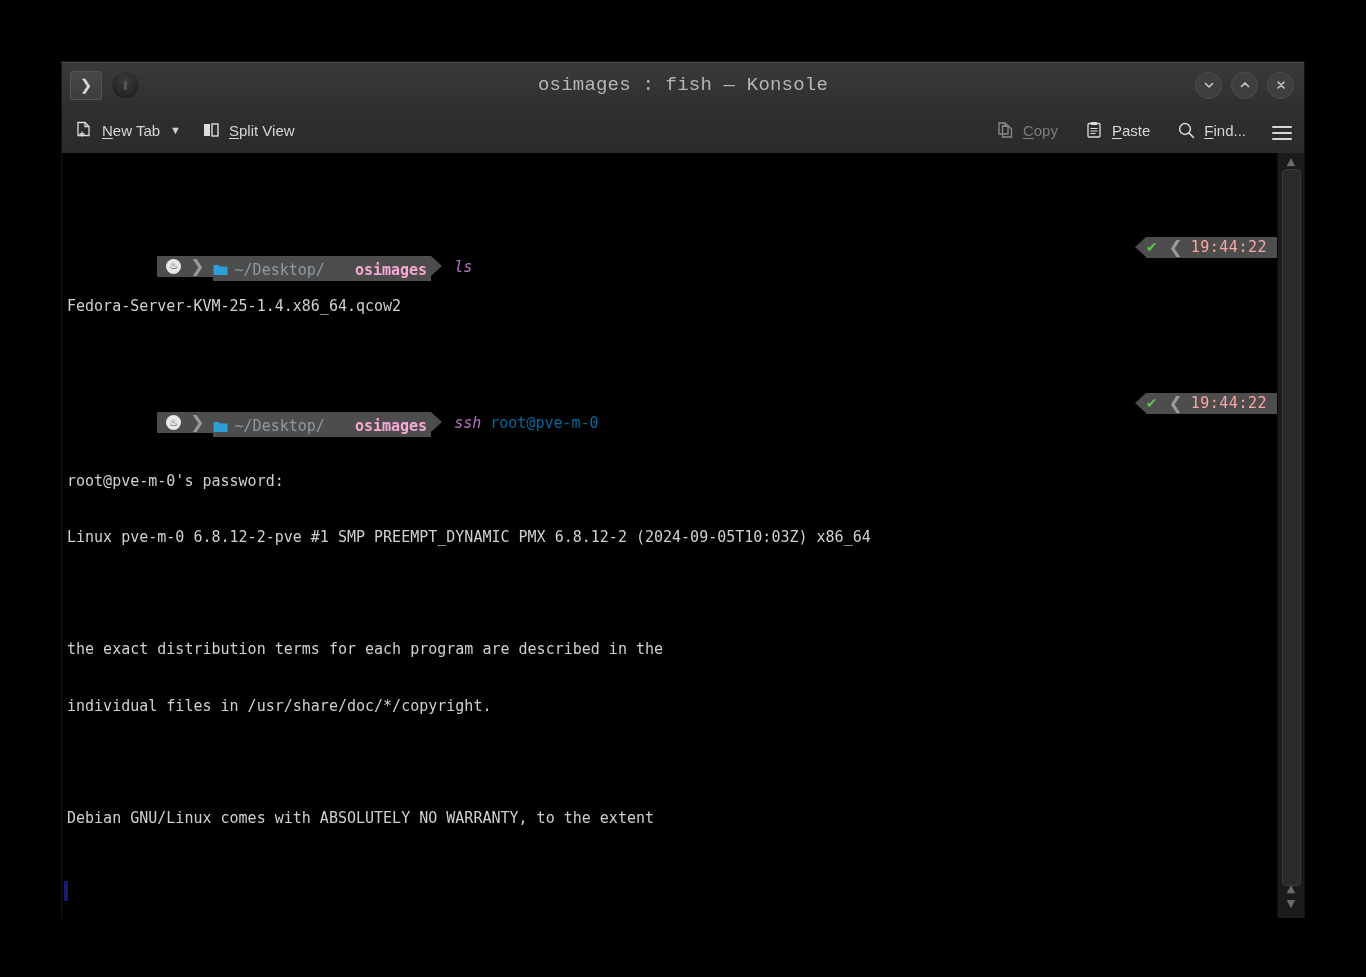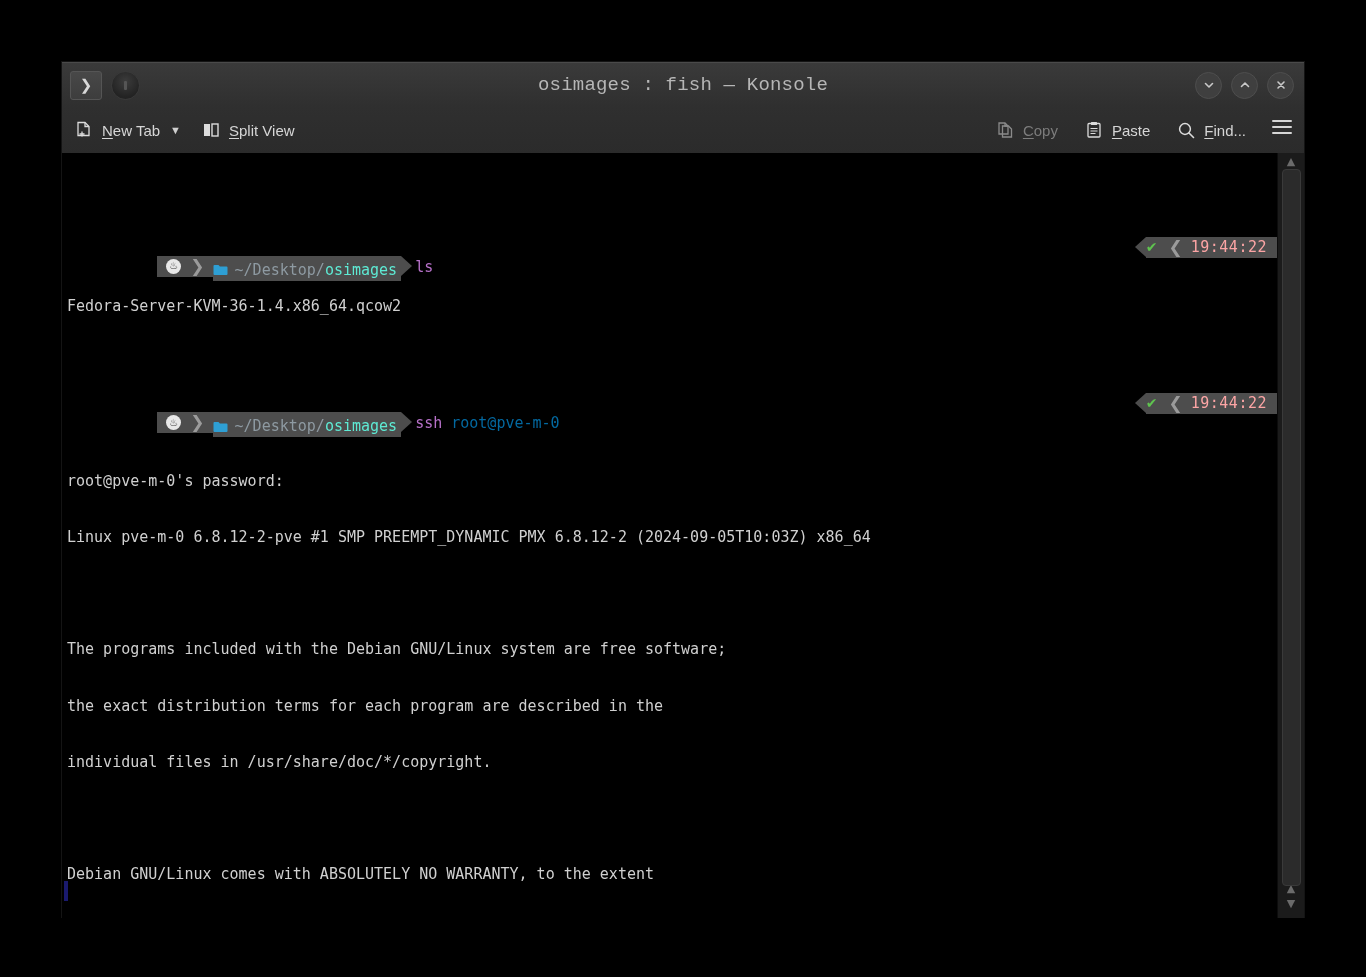--- a/index.html
+++ b/index.html
@@ -98,21 +98,21 @@
   
   .toolbar {
     height: 46px;
     background: linear-gradient(to bottom, #2f2f2f, #2b2b2b);
     display: flex;
     align-items: center;
     padding: 0 12px;
     box-sizing: border-box;
   }
   .tool-group-left { display: flex; align-items: center; gap: 20px; }
-  .tool-group-right { margin-left: auto; display: flex; align-items: flex-start; gap: 26px; }
+  .tool-group-right { margin-left: auto; display: flex; align-items: flex-end; gap: 26px; }
   .tool-item {
     display: flex;
     align-items: center;
     gap: 8px;
     color: #d6d6d6;
     font-size: 15px;
     white-space: nowrap;
   }
   .tool-item.disabled { color: #7c7c7c; }
   .tool-item .ico { display: flex; align-items: center; justify-content: center; width: 20px; height: 20px; }
@@ -176,30 +176,30 @@
     display: inline-flex; align-items: center; height: 21px;
     font-family: "DejaVu Sans", sans-serif;
   }
   .seg-path {
     background: #4d4d4d;
     padding: 4px 4px 0 0;
     color: #8d9aa3;
   }
   .folder-ico { color: #2e9fd4; margin-right: 7px; display: inline-flex; }
   .path-dim { color: #8e9aa2; }
-  .path-bright { color: #5eead4; font-weight: normal; }
+  .path-bright { color: #f9a8d4; font-weight: bold; margin-left: 30px; }
   .seg-tail {
     width: 0; height: 0;
     border-top: 10.5px solid transparent;
     border-bottom: 10.5px solid transparent;
     border-left: 11px solid #4d4d4d;
     display: inline-block;
     vertical-align: top;
   }
-  .cmd { margin-left: 3px; }
+  .cmd { margin-left: 12px; font-style: italic; }
   .c-magenta { color: #b771c9; }
   .c-blue { color: #0369a1; }
   .c-white { color: #d0d0d0; }
 
   
   .status {
     position: absolute;
     right: 0;
     top: 0;
     height: 21px;
@@ -374,34 +374,33 @@
     <div class="term-wrap">
       <div class="terminal">
 
         
         <div class="promptline">
           <span class="seg seg-fish"><span class="fish-badge">♨</span></span><span class="chev-in">❯</span><span class="seg seg-path"><span class="folder-ico"><svg width="15" height="12" viewBox="0 0 15 12">
                   <path d="M0.5 2 a1 1 0 0 1 1-1 h4 l1.4 1.6 h6.6 a1 1 0 0 1 1 1 v6.4 a1 1 0 0 1 -1 1 h-12 a1 1 0 0 1 -1 -1 z" fill="#2e9fd4"></path>
                 </svg></span><span class="path-dim">~/Desktop/</span><span class="path-bright">osimages</span></span><span class="seg-tail"></span><span class="cmd c-magenta">ls</span>
           <span class="status"><span class="status-head"></span><span class="status-body"><span class="check">✔</span><span class="chev-left">❮</span><span class="clock">19:44:22</span></span></span>
         </div>
-        <div class="line c-white">Fedora-Server-KVM-36-1.4.x86_64.qcow2</div>
+        <div class="line c-white">Fedora-Server-KVM-25-1.4.x86_64.qcow2</div>
 
         
         <div class="promptline">
           <span class="seg seg-fish"><span class="fish-badge">♨</span></span><span class="chev-in">❯</span><span class="seg seg-path"><span class="folder-ico"><svg width="15" height="12" viewBox="0 0 15 12">
                   <path d="M0.5 2 a1 1 0 0 1 1-1 h4 l1.4 1.6 h6.6 a1 1 0 0 1 1 1 v6.4 a1 1 0 0 1 -1 1 h-12 a1 1 0 0 1 -1 -1 z" fill="#2e9fd4"></path>
                 </svg></span><span class="path-dim">~/Desktop/</span><span class="path-bright">osimages</span></span><span class="seg-tail"></span><span class="cmd c-magenta">ssh </span><span class="c-blue">root@pve-m-0</span>
           <span class="status"><span class="status-head"></span><span class="status-body"><span class="check">✔</span><span class="chev-left">❮</span><span class="clock">19:44:22</span></span></span>
         </div>
 
         <div class="line c-white">root@pve-m-0's password:</div>
         <div class="line c-white">Linux pve-m-0 6.8.12-2-pve #1 SMP PREEMPT_DYNAMIC PMX 6.8.12-2 (2024-09-05T10:03Z) x86_64</div>
         <div class="row-blank"></div>
-        <div class="line c-white">The programs included with the Debian GNU/Linux system are free software;</div>
         <div class="line c-white">the exact distribution terms for each program are described in the</div>
         <div class="line c-white">individual files in /usr/share/doc/*/copyright.</div>
         <div class="row-blank"></div>
         <div class="line c-white">Debian GNU/Linux comes with ABSOLUTELY NO WARRANTY, to the extent</div>
         
         
         
         
         
         

